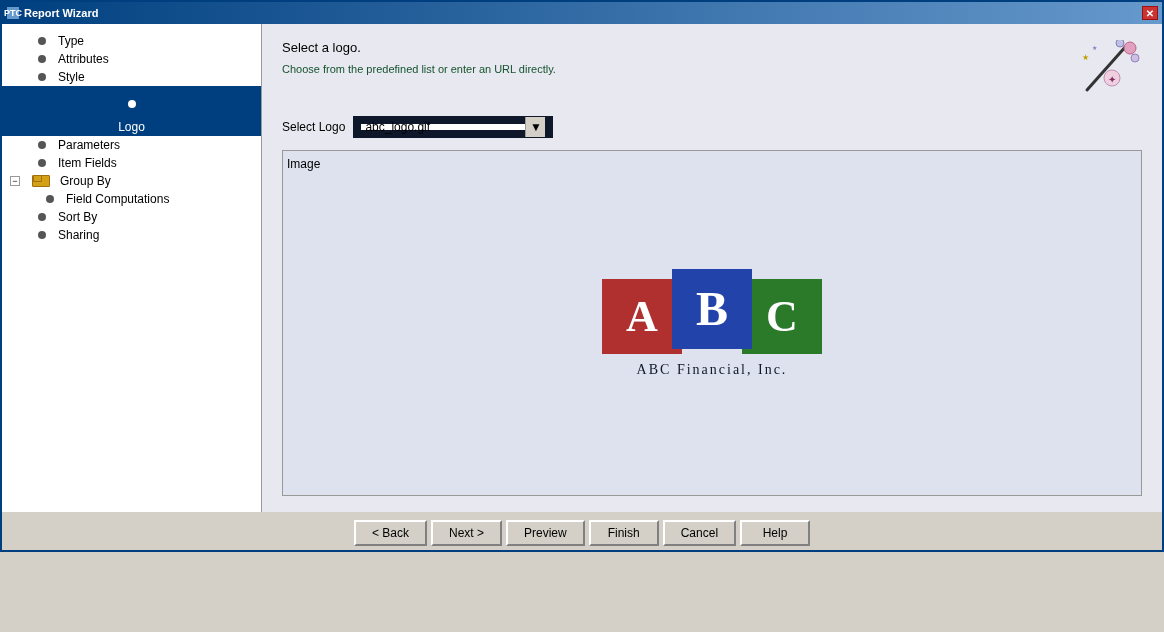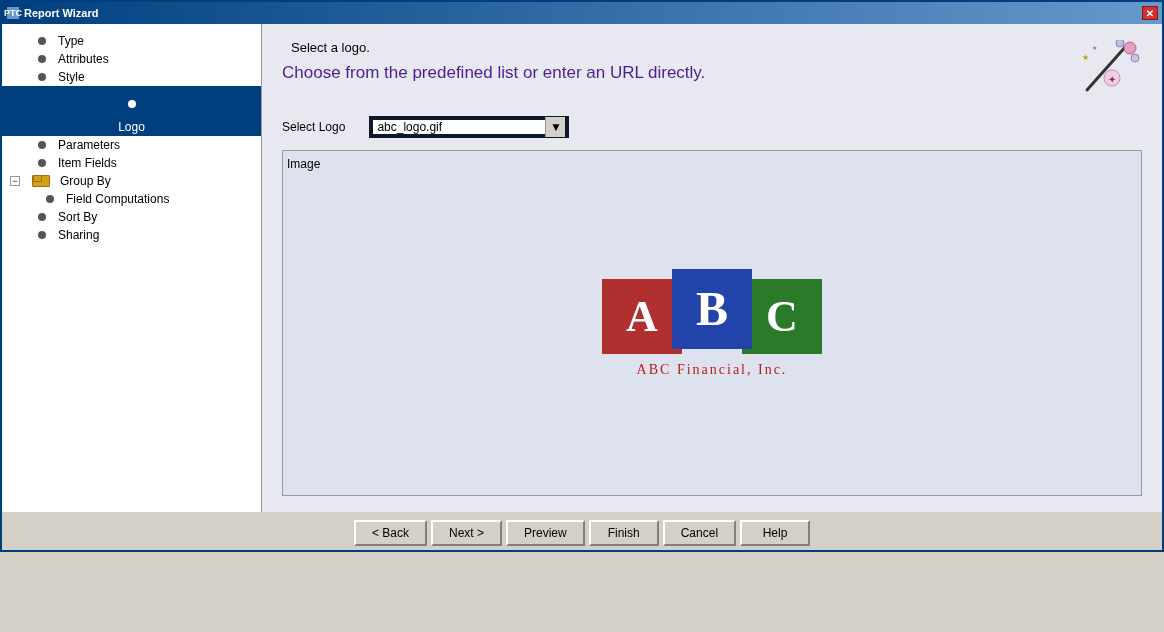--- a/index.html
+++ b/index.html
@@ -156,41 +156,40 @@
       display: flex;
       justify-content: space-between;
       align-items: flex-start;
       margin-bottom: 16px;
     }
     .header-text h2 {
       font-size: 13px;
       font-weight: normal;
       color: #000;
       margin-bottom: 8px;
-      margin-left: 9px;
     }
     .header-text p {
-      font-size: 17px;
-      color: #4c1d95;
+      font-size: 11px;
+      color: #14532d;
     }
     .logo-select-row {
       display: flex;
       align-items: center;
-      gap: 24px;
+      gap: 8px;
       margin-bottom: 12px;
     }
     .logo-select-label {
       font-size: 12px;
       color: #000;
     }
     .logo-select-dropdown {
       display: flex;
       align-items: center;
       background: white;
-      border: 4px solid #0f172a;
+      border: 8px solid #0f172a;
       height: 22px;
       min-width: 200px;
     }
     .logo-select-value {
       flex: 1;
       padding: 0 4px;
       font-size: 12px;
     }
     .logo-select-btn {
       width: 20px;
@@ -271,21 +270,21 @@
       font-size: 44px;
       font-weight: bold;
       color: white;
       font-family: serif;
       margin-left: -10px;
       position: relative;
       z-index: 2;
     }
     .abc-company-name {
       font-size: 14px;
-      color: #b91c1c;
+      color: #0f172a;
       letter-spacing: 2px;
       font-family: serif;
     }
     .footer {
       display: flex;
       justify-content: center;
       gap: 4px;
       padding: 8px 0 4px 0;
       flex-shrink: 0;
       background: #d4d0c8;

